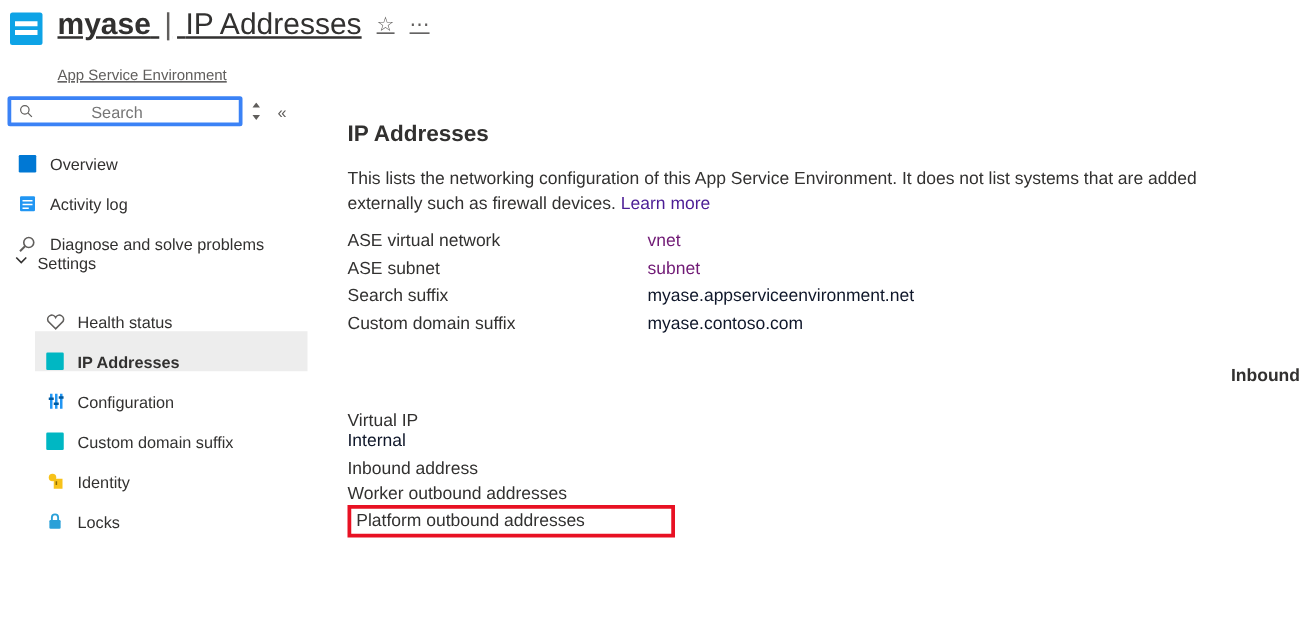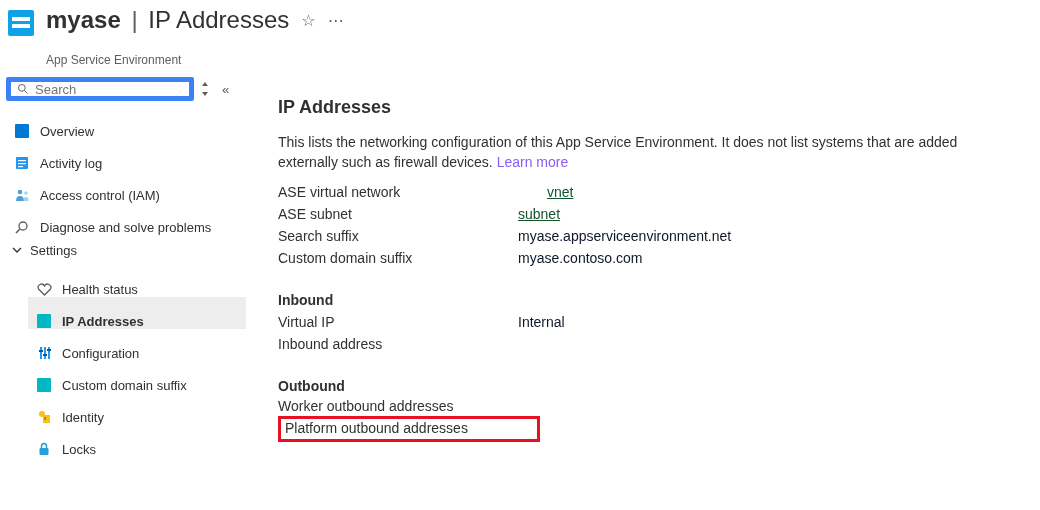--- a/index.html
+++ b/index.html
@@ -10,20 +10,21 @@
     color: #323130;
     background: #fff;
     width: 1040px;
     height: 510px;
     overflow: hidden;
   }
   .header {
     padding: 6px 16px 0 8px;
     display: flex;
     align-items: flex-start;
+    text-decoration: underline;
   }
   .res-icon {
     width: 26px;
     height: 26px;
     background: #0ea3e6;
     border-radius: 2px;
     margin-top: 4px;
     margin-right: 12px;
     position: relative;
   }
@@ -64,26 +65,27 @@
   }
   .search-row{
     display:flex;
     align-items:center;
     gap:6px;
     margin-bottom:6px;
   }
   .search-box {
     display:flex;
     align-items:center;
-    border:5px solid #3b82f6;
+    border:3px solid #3b82f6;
     border-radius:2px;
     height:24px;
     padding:0 6px;
     width:188px;
     color:#605e5c;
+    gap:40px;
   }
   .search-box .sicon{ margin-right:6px; }
   .search-box input{
     border:none; outline:none; width:100%; font-size:13px; color:#323130; padding:0;
     background:transparent;
   }
   .updown{ color:#605e5c; font-size:14px;}
   .collapse-btn{ color:#605e5c; font-size:13px; cursor:pointer; margin-left:6px;}
   .nav-item{
     display:flex;
@@ -97,45 +99,45 @@
   .nav-item.selected{
     background:#ededed;
     font-weight:600;
   }
   .nav-item .nicon{
     width:16px; height:16px; flex-shrink:0;
     display:flex; align-items:center; justify-content:center;
     font-size:14px;
   }
   .nav-group{
-    display:flex; align-items:center; height:30px; padding:0 6px; gap:8px;
+    display:flex; align-items:flex-start; height:30px; padding:0 6px; gap:8px;
     font-weight:400; color:#323130; cursor:pointer;
   }
   .nav-children{ padding-left:22px; }
   .main{
     flex:1;
     padding: 20px 0 0 24px;
   }
   h2.main-title{
     font-size:18px; font-weight:600; margin:0 0 14px 0;
   }
   .desc{
     font-size:14px; color:#323130; max-width:740px; line-height:20px;
   }
-  .desc a{ color:#8b5cf6; text-decoration:none; }
+  .desc a{ color:#4c1d95; text-decoration:none; }
   .kv{
     display:flex;
     font-size:14px;
     margin-top:6px;
   }
   .kv .k{ width:240px; color:#323130; }
   .kv .v{ color:#0f172a; }
-  .kv .v.link{ color:#14532d; cursor:pointer;text-decoration:underline; }
+  .kv .v.link{ color:#701a75; cursor:pointer; }
   .section-h{
-    font-size:14px; font-weight:700; margin-top:26px;
+    font-size:14px; font-weight:700; margin-top:26px;text-align:right;
   }
   .highlight-box{
     border:3px solid #e81123;
     width:262px;
     padding:1px 4px 3px 4px;
     margin-top:2px;
     font-size:14px;
   }
   
   .sq{ width:14px; height:14px; border-radius:1px; }
@@ -195,31 +197,20 @@
         <svg width="14" height="14" viewBox="0 0 14 14">
             <rect x="1" y="1" width="12" height="12" rx="1" fill="#2196f3"></rect>
             <rect x="3" y="4" width="8" height="1.2" fill="#fff"></rect>
             <rect x="3" y="7" width="8" height="1.2" fill="#fff"></rect>
             <rect x="3" y="10" width="5" height="1.2" fill="#fff"></rect>
           </svg>
       </span>
       <span>Activity log</span>
     </div>
 
-    <div class="nav-item">
-      <span class="nicon">
-        <svg width="15" height="14" viewBox="0 0 15 14">
-            <circle cx="5" cy="4" r="2.3" fill="#50a0d8"></circle>
-            <path d="M1 13 Q1 8 5 8 Q9 8 9 13 Z" fill="#50a0d8"></path>
-            <circle cx="11" cy="5" r="1.7" fill="#9fd0ee"></circle>
-            <path d="M8.5 13 Q8.5 9 11 9 Q13.5 9 13.5 13 Z" fill="#9fd0ee"></path>
-          </svg>
-      </span>
-      <span>Access control (IAM)</span>
-    </div>
 
 
     <div class="nav-item">
       <span class="nicon">
         <svg width="14" height="14" viewBox="0 0 14 14">
             <circle cx="8" cy="6" r="4" fill="none" stroke="#605e5c" stroke-width="1.3"></circle>
             <line x1="5" y1="9" x2="1" y2="13" stroke="#605e5c" stroke-width="1.6"></line>
           </svg>
       </span>
       <span>Diagnose and solve problems</span>
@@ -297,48 +288,47 @@
   </div>
 
   <div class="main">
     <h2 class="main-title">IP Addresses</h2>
 
     <div class="desc">
       <span>This lists the networking configuration of this App Service Environment. It does not list systems that are added externally such as firewall devices.</span>
       <a href="#">Learn more</a>
     </div>
 
-    <div class="kv" style="margin-top:12px;gap:29px;">
+    <div class="kv" style="margin-top:12px;">
       <div class="k">ASE virtual network</div>
       <div class="v link">vnet</div>
     </div>
     <div class="kv">
       <div class="k">ASE subnet</div>
       <div class="v link">subnet</div>
     </div>
     <div class="kv">
       <div class="k">Search suffix</div>
       <div class="v">myase.appserviceenvironment.net</div>
     </div>
     <div class="kv">
       <div class="k">Custom domain suffix</div>
       <div class="v">myase.contoso.com</div>
     </div>
 
     <div class="section-h">Inbound</div>
-    <div class="kv" style="margin-top:6px;">
+    <div class="kv" style="margin-top:20px;flex-direction:column;">
       <div class="k">Virtual IP</div>
       <div class="v">Internal</div>
     </div>
     <div class="kv">
       <div class="k">Inbound address</div>
       <div class="v"></div>
     </div>
 
-    <div class="section-h">Outbound</div>
     <div class="kv" style="margin-top:4px;">
       <div class="k">Worker outbound addresses</div>
     </div>
     <div class="highlight-box">
       <span>Platform outbound addresses</span>
     </div>
   </div>
 
 </div>
 

